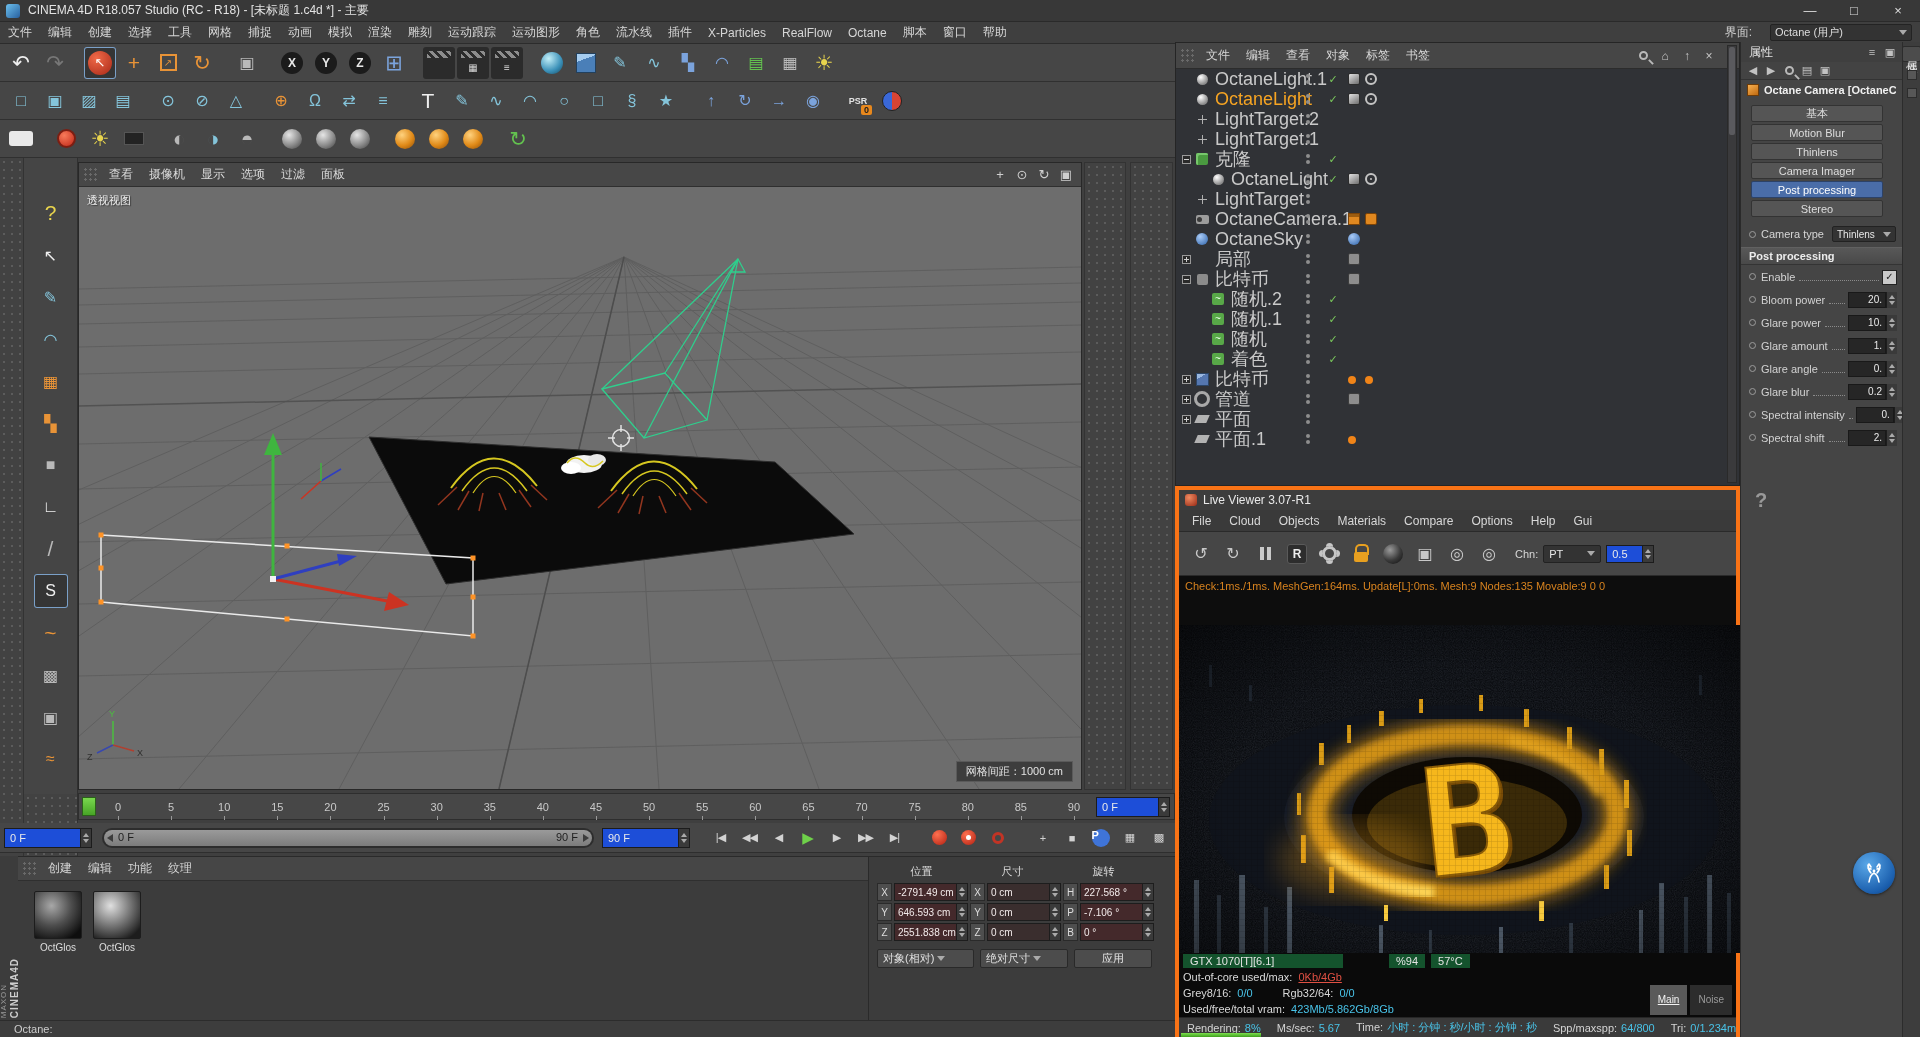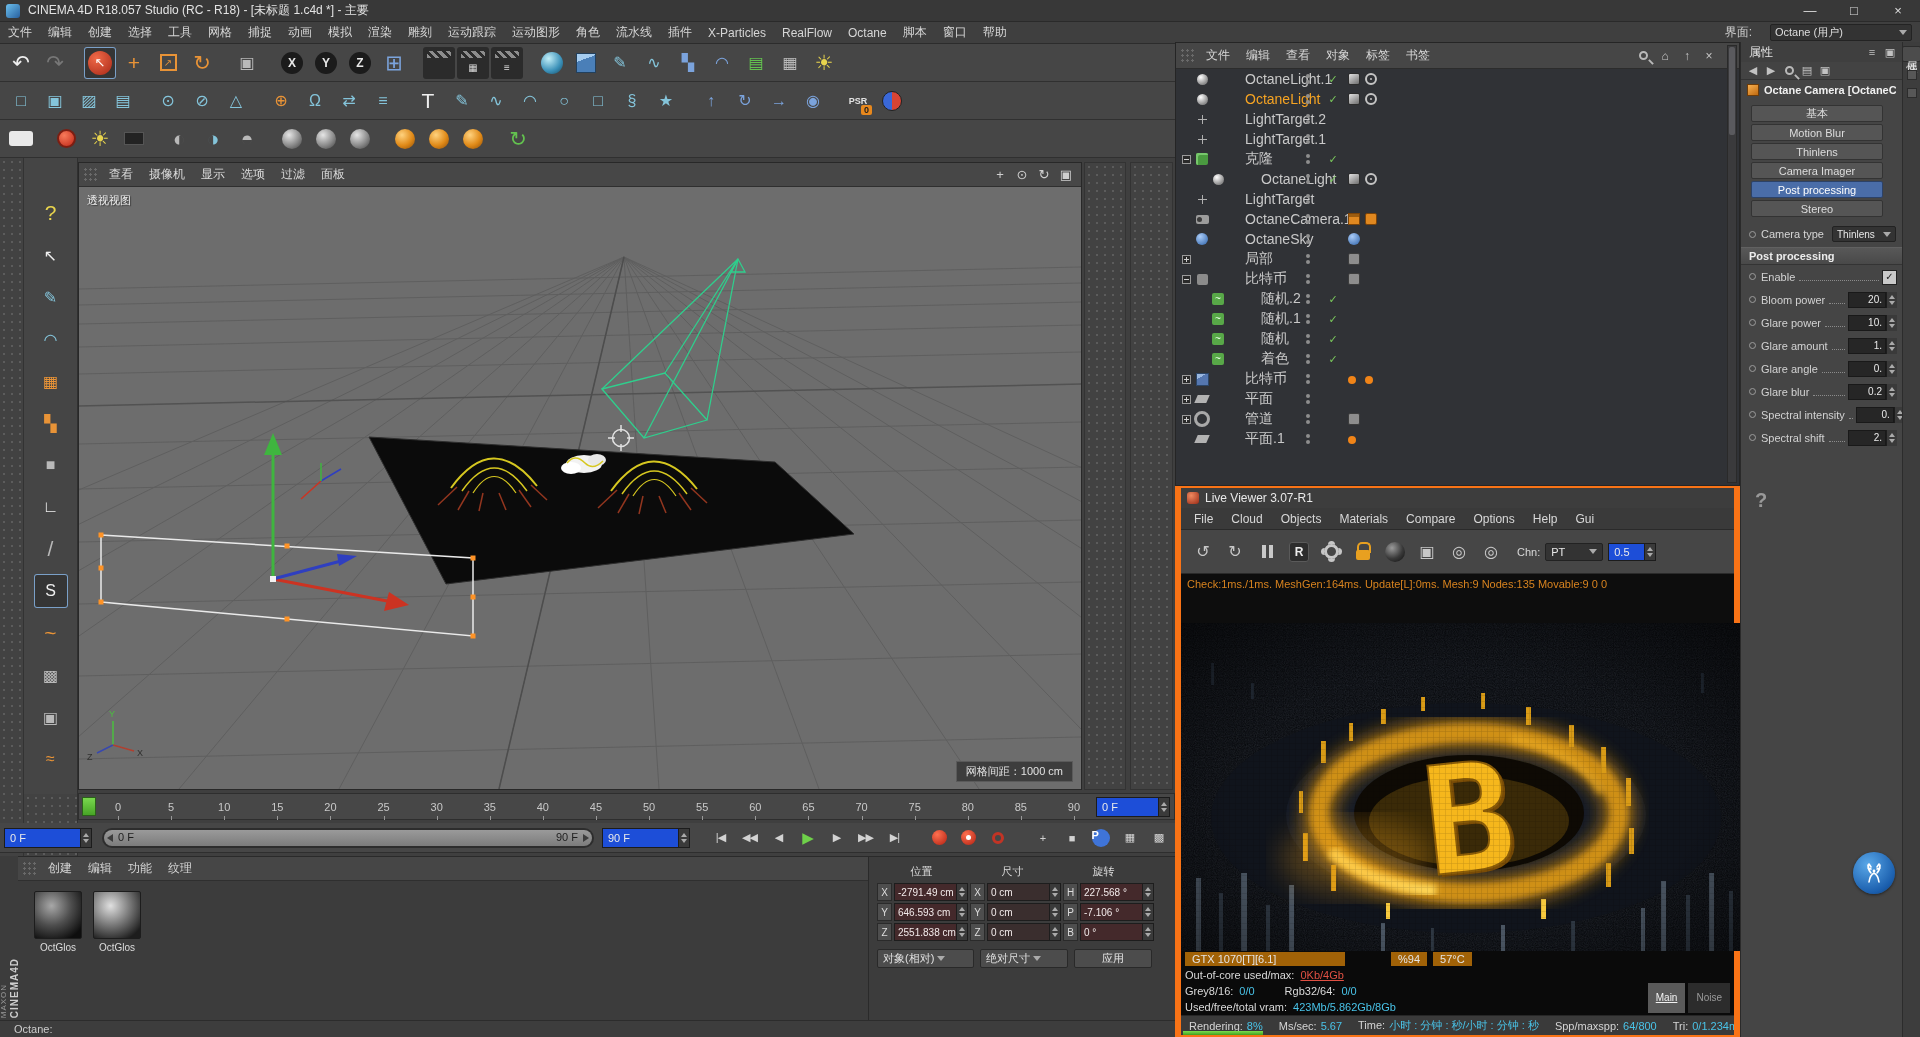--- a/index.html
+++ b/index.html
@@ -157,56 +157,56 @@
 .ic-cloner::before{content:"";width:12px;height:12px;background:#4a9a40;border-radius:2px;box-shadow:inset 2px 2px 0 #77c76c;}
 .ic-camera::before{content:"";width:13px;height:9px;background:#9c9c9c;border-radius:2px;}
 .ic-camera::after{content:"";position:absolute;left:3px;width:5px;height:5px;border-radius:50%;background:#3a3a3a;}
 .ic-sky::before{content:"";width:12px;height:12px;border-radius:50%;background:radial-gradient(circle at 35% 30%,#aaccf8,#2d62a8);}
 .ic-axis{color:#c8c8c8;font-size:12px;}
 .ic-null2::before{content:"";width:11px;height:11px;background:#8b8b8b;border-radius:2px;}
 .ic-eff::before{content:"~";width:12px;height:12px;background:#58a848;border-radius:2px;color:#eaffea;font-size:10px;line-height:11px;text-align:center;}
 .ic-mesh::before{content:"";width:11px;height:11px;background:linear-gradient(150deg,#9ab8e0 30%,#5577b0 30%);border:1px solid #2c4668;}
 .ic-tube::before{content:"";width:10px;height:10px;border:3px solid #a8a8a8;border-radius:50%;}
 .ic-plane::before{content:"";width:12px;height:8px;background:#b2b2b2;transform:skewX(-24deg);}
-.om-name{font-size:14px;color:#c9c9c9;white-space:nowrap;margin-left:30px;}
+.om-name{font-size:18px;color:#c9c9c9;white-space:nowrap;}
 .om-row.sel .om-name{color:#f6a423;}
 .om-dots{position:absolute;left:130px;display:flex;flex-direction:column;gap:2px;}
 .om-dots i{width:4px;height:4px;border-radius:50%;background:#8e8e8e;}
 .om-chk{position:absolute;left:150px;width:14px;text-align:center;font-size:11px;}
 .om-chk.on::before{content:"✓";color:#7ac95c;font-weight:bold;}
 .om-tag{position:absolute;display:none;width:12px;height:12px;}
 .om-tag.s1{left:172px;} .om-tag.s2{left:189px;}
 .om-tag.t-mat{display:block;background:linear-gradient(145deg,#e2e2e2,#6e6e6e);border:1px solid #2c2c2c;border-radius:2px;}
 .om-tag.t-targ{display:block;border:2px solid #c4c4c4;border-radius:50%;}
 .om-tag.t-targ::before{content:"";position:absolute;left:3px;top:3px;width:2px;height:2px;background:#c4c4c4;border-radius:50%;}
 .om-tag.t-film{display:block;background:#e08820;border:1px solid #7c4408;box-shadow:inset 0 3px 0 #9c5c10;}
 .om-tag.t-osq{display:block;background:#e08820;border-radius:2px;border:1px solid #7c4408;}
 .om-tag.t-sky{display:block;border-radius:50%;background:radial-gradient(circle at 35% 30%,#aaccf8,#2d62a8);}
 .om-tag.t-gray{display:block;background:#8d8d8d;border-radius:2px;border:1px solid #3c3c3c;}
 .om-tag.t-dot{display:block;width:8px;height:8px;margin-top:2px;border-radius:50%;background:#f08418;}
 #om-scroll{position:absolute;right:2px;top:2px;width:10px;bottom:2px;background:#3a3a3c;border:1px solid #2a2a2a;}
 #om-thumb{position:absolute;left:1px;right:1px;top:1px;height:88px;background:#5a5a5e;border-radius:2px;}
 
-#liveviewer{left:1175px;top:486px;width:565px;height:551px;background:#2e2e2e;border:6px solid #f97316;display:flex;flex-direction:column;position:absolute;justify-content:center;}
+#liveviewer{left:1175px;top:486px;width:565px;height:551px;background:#2e2e2e;border:4px solid #f97316;display:flex;flex-direction:column;position:absolute;}
 #lv-title{height:20px;background:#3d3d3d;display:flex;align-items:center;gap:6px;padding-left:6px;flex:none;font-size:12px;color:#e9e9e9;}
 #lv-logo{width:12px;height:12px;border-radius:3px;background:radial-gradient(circle at 35% 30%,#f08a60,#982a16);flex:none;}
 #lv-menu{height:22px;background:#3a3a3a;border-bottom:1px solid #2a2a2a;display:flex;align-items:center;padding-left:4px;flex:none;}
 .lv-menu-item{padding:0 9px;color:#d8d8d8;font-size:12px;}
 #lv-toolbar{height:44px;background:#464646;border-bottom:1px solid #2a2a2a;display:flex;align-items:center;padding-left:6px;flex:none;}
 .lv-ic{width:30px;height:30px;margin:0 1px;display:flex;align-items:center;justify-content:center;color:#c8c8c8;font-size:16px;position:relative;border-radius:3px;}
 .lv-ic .g{display:flex;align-items:center;justify-content:center;}
 #lv-chn{margin-left:10px;display:flex;align-items:center;gap:5px;font-size:11px;color:#d8d8d8;}
 #lv-chn-dd{width:58px;height:18px;background:#333;border:1px solid #222;display:flex;align-items:center;padding:0 5px;border-radius:2px;color:#e8e8e8;}
 #lv-chn-dd i{flex:1;}
 #lv-spin{width:48px;height:18px;}
 #lv-console{height:49px;background:#0d0d0d;color:#d8831f;font-size:11px;padding:4px 6px;flex:none;white-space:nowrap;overflow:hidden;}
 #lv-image{position:relative;width:563px;height:328px;background:#05070b;flex:none;overflow:hidden;}
 #lv-stats{height:64px;background:#0a0a0a;flex:none;position:relative;font-size:11px;}
 .lvs-row{height:16px;display:flex;align-items:center;padding-left:4px;gap:6px;white-space:nowrap;}
-.lvs-box{background:#a16207;color:#e4e4e4;padding:0 7px;line-height:14px;}
+.lvs-box{background:#14532d;color:#e4e4e4;padding:0 7px;line-height:14px;}
 .lvs-box.w{min-width:160px;}
 .lvs-lab{color:#d9d9d9;}
 .lvs-red{color:#e05043;text-decoration:underline;}
 .lvs-cyan{color:#49c3e8;}
 #lv-tabs{position:absolute;right:4px;bottom:2px;display:flex;gap:3px;}
 .lv-tab{font-size:10px;padding:8px 8px;line-height:14px;}
 .lv-tab.on{background:#5a5a5a;color:#f2f2f2;text-decoration:underline;}
 .lv-tab.off{background:#2c2c2c;color:#9a9a9a;}
 #lv-footer{margin-top:auto;height:20px;background:#3a3a3a;border-top:1px solid #262626;display:flex;align-items:center;padding:0 8px;gap:16px;white-space:nowrap;overflow:hidden;font-size:11px;position:relative;flex:none;}
 .lvf-lab{color:#d4d4d4;margin-right:4px;}
@@ -1137,40 +1137,40 @@
             <i></i>
             <i></i>
           </span>
         <span class="om-chk"></span>
         <span class="om-tag s1 t-dot"></span>
         <span class="om-tag s2 t-dot"></span>
       </div>
         <div class="om-row">
         <span class="om-ind"></span>
         <span class="om-exp plus"></span>
+        <span class="om-ic ic-tube"></span>
+        <span class="om-name">管道</span>
+        <span class="om-dots">
+            <i></i>
+            <i></i>
+          </span>
+        <span class="om-chk"></span>
+        <span class="om-tag s1 t-gray"></span>
+
+      </div>
+        <div class="om-row">
+        <span class="om-ind"></span>
+        <span class="om-exp plus"></span>
         <span class="om-ic ic-plane"></span>
         <span class="om-name">平面</span>
         <span class="om-dots">
             <i></i>
             <i></i>
           </span>
         <span class="om-chk"></span>
-
-      </div>
-        <div class="om-row">
-        <span class="om-ind"></span>
-        <span class="om-exp plus"></span>
-        <span class="om-ic ic-tube"></span>
-        <span class="om-name">管道</span>
-        <span class="om-dots">
-            <i></i>
-            <i></i>
-          </span>
-        <span class="om-chk"></span>
-        <span class="om-tag s1 t-gray"></span>
 
       </div>
         <div class="om-row">
         <span class="om-ind"></span>
         <span class="om-exp"></span>
         <span class="om-ic ic-plane"></span>
         <span class="om-name">平面.1</span>
         <span class="om-dots">
             <i></i>
             <i></i>

